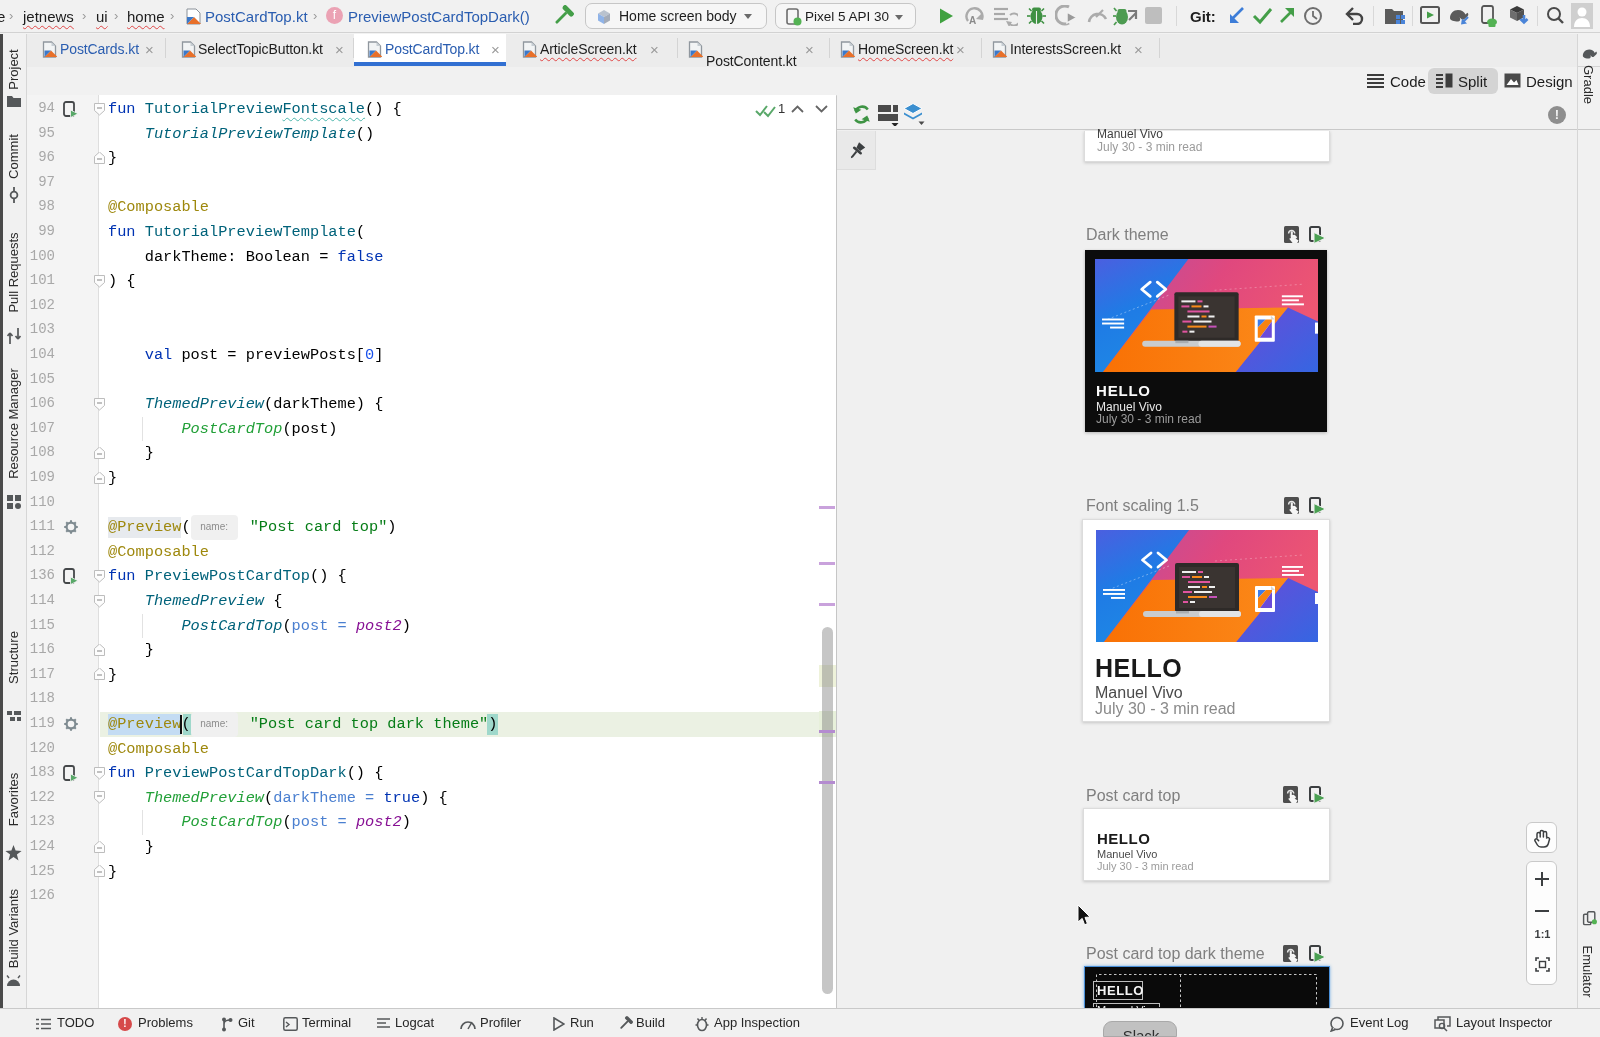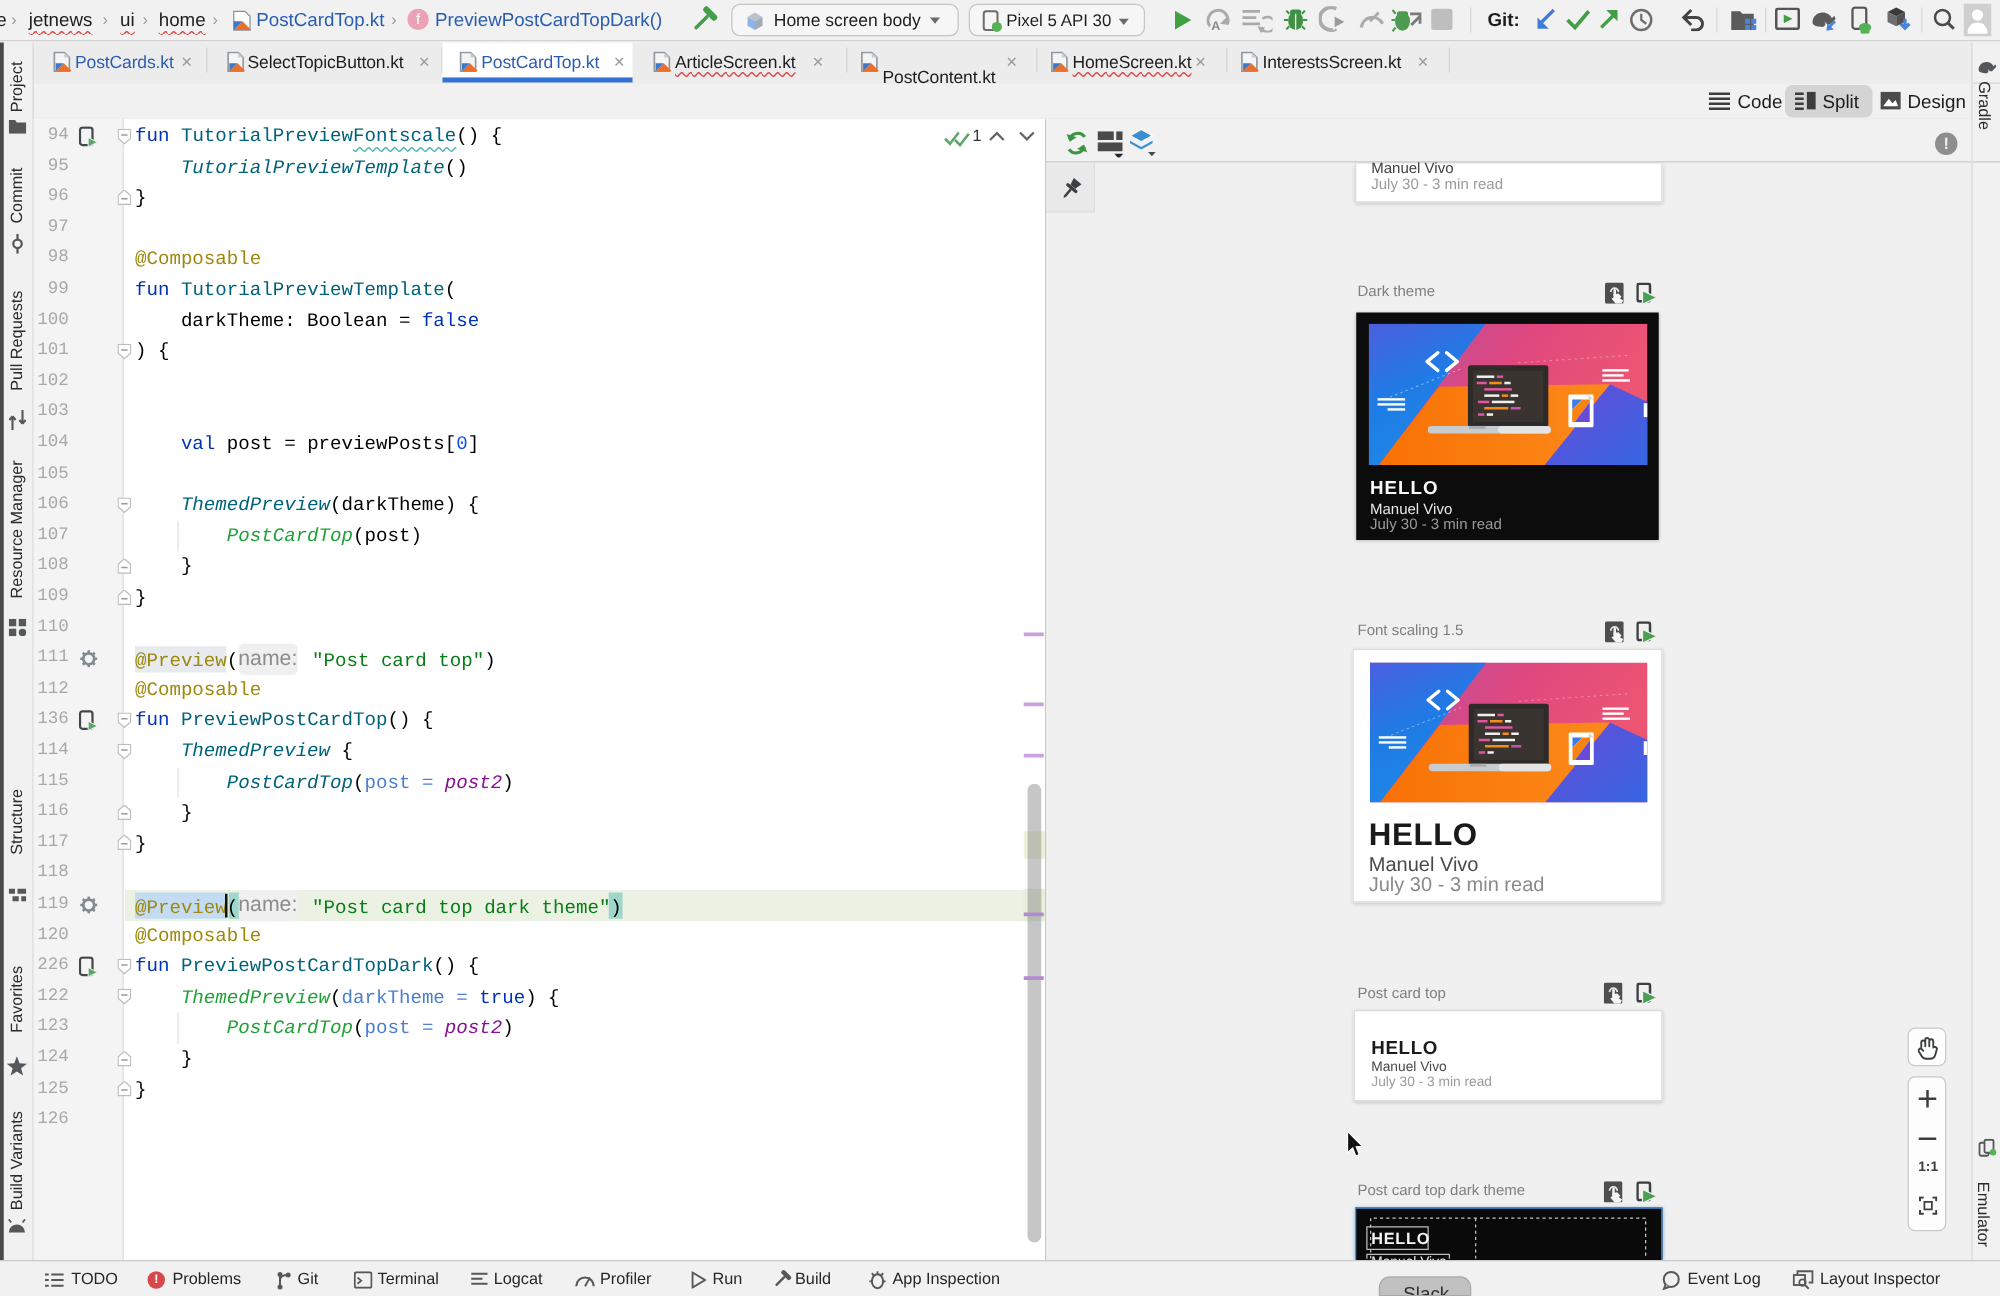--- a/index.html
+++ b/index.html
@@ -38,26 +38,26 @@
 .cline { position:absolute; left:81px; font-family:"Liberation Mono",monospace; font-size:15.3px; white-space:pre; color:#000; }
 .kw { color:#0033B3; }
 .fn { color:#00627A; }
 .it { font-style:italic; }
 .ann { color:#9E880D; }
 .str { color:#067D17; }
 .num { color:#1750EB; }
 .pur { color:#871094; }
 .narg { color:#4A7FD0; }
 .grn { color:#22A038; }
-.hint { display:inline-block; font-family:"Liberation Sans",sans-serif; font-size:17px; color:#8C8C8C; background:#F0F0F0; border-radius:4px; width:47px; text-align:center; margin:0 12px 0 0; vertical-align:1px; }
+.hint { display:inline-block; font-family:"Liberation Sans",sans-serif; font-size:10px; color:#8C8C8C; background:#F0F0F0; border-radius:4px; width:47px; text-align:center; margin:0 12px 0 0; vertical-align:1px; }
 .sqg { text-decoration:underline wavy #4DB6AC 1px; text-underline-offset:4px; text-decoration-skip-ink:none; }
 
 #preview { left:837px; top:95px; width:740px; height:913px; background:#F0F0F0; }
 #ptoolbar { position:absolute; left:0; top:0; width:740px; height:35px; background:#F1F1F1; border-bottom:1px solid #C9C9C9; }
-.plabel { position:absolute; font-size:12px; color:#7F7F7F; }
+.plabel { position:absolute; font-size:16px; color:#7F7F7F; }
 .pcard { position:absolute; background:#fff; border:1px solid #DCDCDC; box-shadow:0 1px 3px rgba(0,0,0,0.18); }
 
 #botbar { left:0; top:1008px; width:1600px; height:29px; background:#F1F1F1; border-top:1px solid #C9C9C9; }
 .bitem { position:absolute; top:6px; font-size:13px; color:#262626; white-space:nowrap; }
 </style>
 </head>
 <body>
 <svg width="0" height="0" style="position:absolute;">
   <defs>
     <g id="kticon">
@@ -485,21 +485,21 @@
   <div class="lnum" style="top:423.2px;">111</div>
   <div class="lnum" style="top:447.8px;">112</div>
   <div class="lnum" style="top:472.4px;">136</div>
   <div class="lnum" style="top:497.0px;">114</div>
   <div class="lnum" style="top:521.6px;">115</div>
   <div class="lnum" style="top:546.2px;">116</div>
   <div class="lnum" style="top:570.8px;">117</div>
   <div class="lnum" style="top:595.4px;">118</div>
   <div class="lnum" style="top:620.0px;">119</div>
   <div class="lnum" style="top:644.6px;">120</div>
-  <div class="lnum" style="top:669.2px;">226</div>
+  <div class="lnum" style="top:669.2px;">183</div>
   <div class="lnum" style="top:693.8px;">122</div>
   <div class="lnum" style="top:718.4px;">123</div>
   <div class="lnum" style="top:743.0px;">124</div>
   <div class="lnum" style="top:767.6px;">125</div>
   <div class="lnum" style="top:792.2px;">126</div>
   <div class="cline" style="top:2.0px;height:24.6px;line-height:24.6px;"><span class="kw">fun</span> <span class="fn">TutorialPreview<span class="sqg">Fontscale</span></span>() {</div>
   <div class="cline" style="top:26.6px;height:24.6px;line-height:24.6px;">    <span class="fn it">TutorialPreviewTemplate</span>()</div>
   <div class="cline" style="top:51.2px;height:24.6px;line-height:24.6px;">}</div>
   <div class="cline" style="top:100.4px;height:24.6px;line-height:24.6px;"><span class="ann">@Composable</span></div>
   <div class="cline" style="top:125.0px;height:24.6px;line-height:24.6px;"><span class="kw">fun</span> <span class="fn">TutorialPreviewTemplate</span>(</div>

